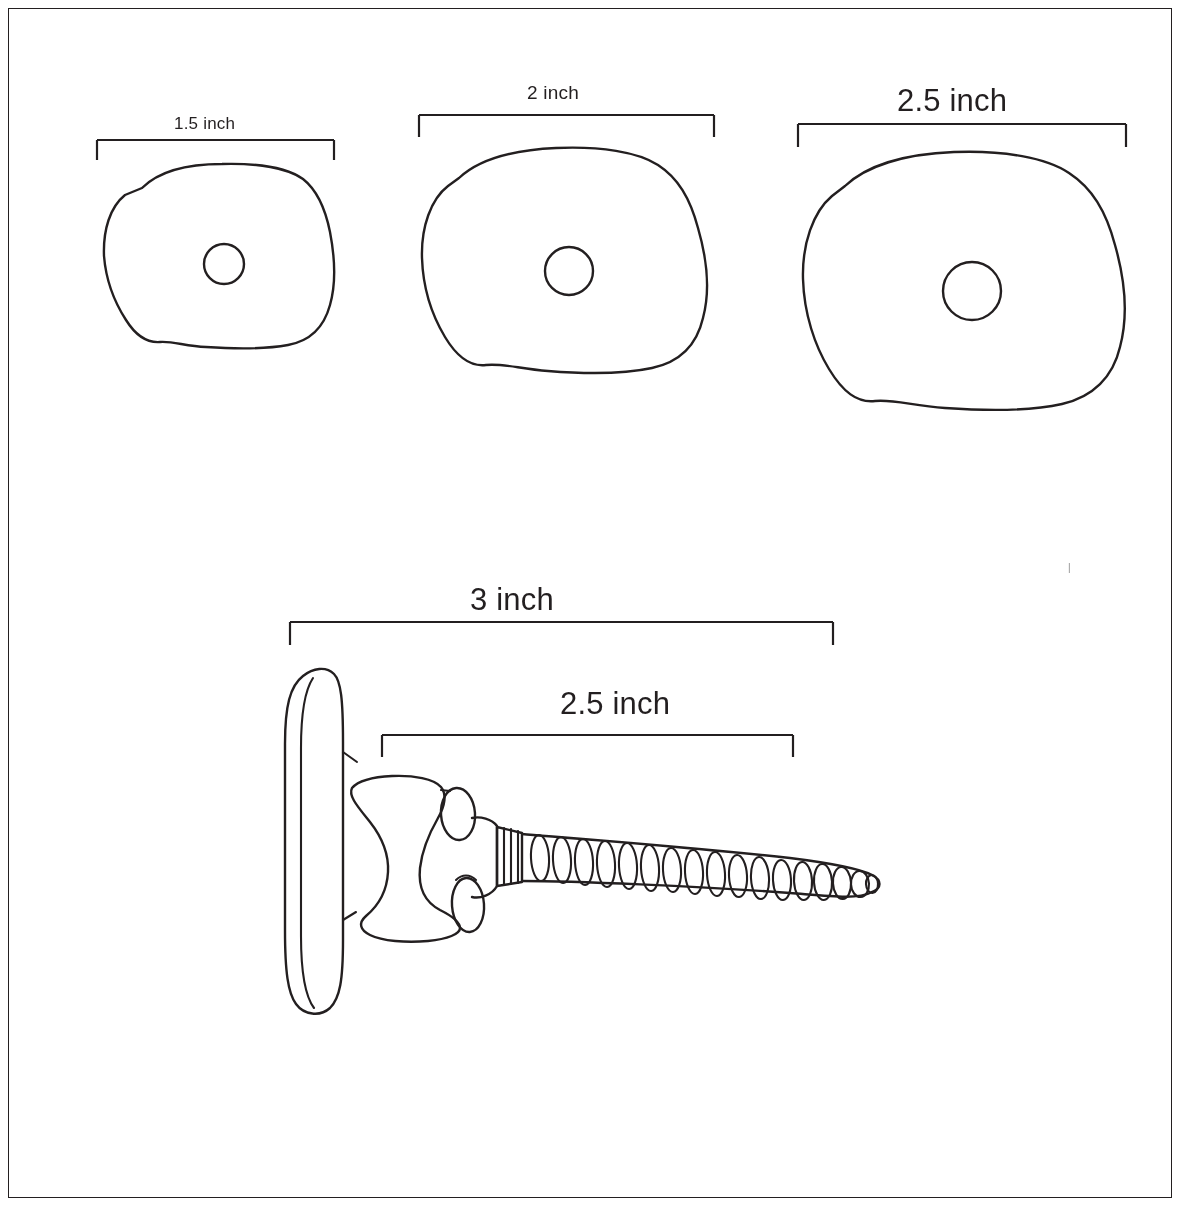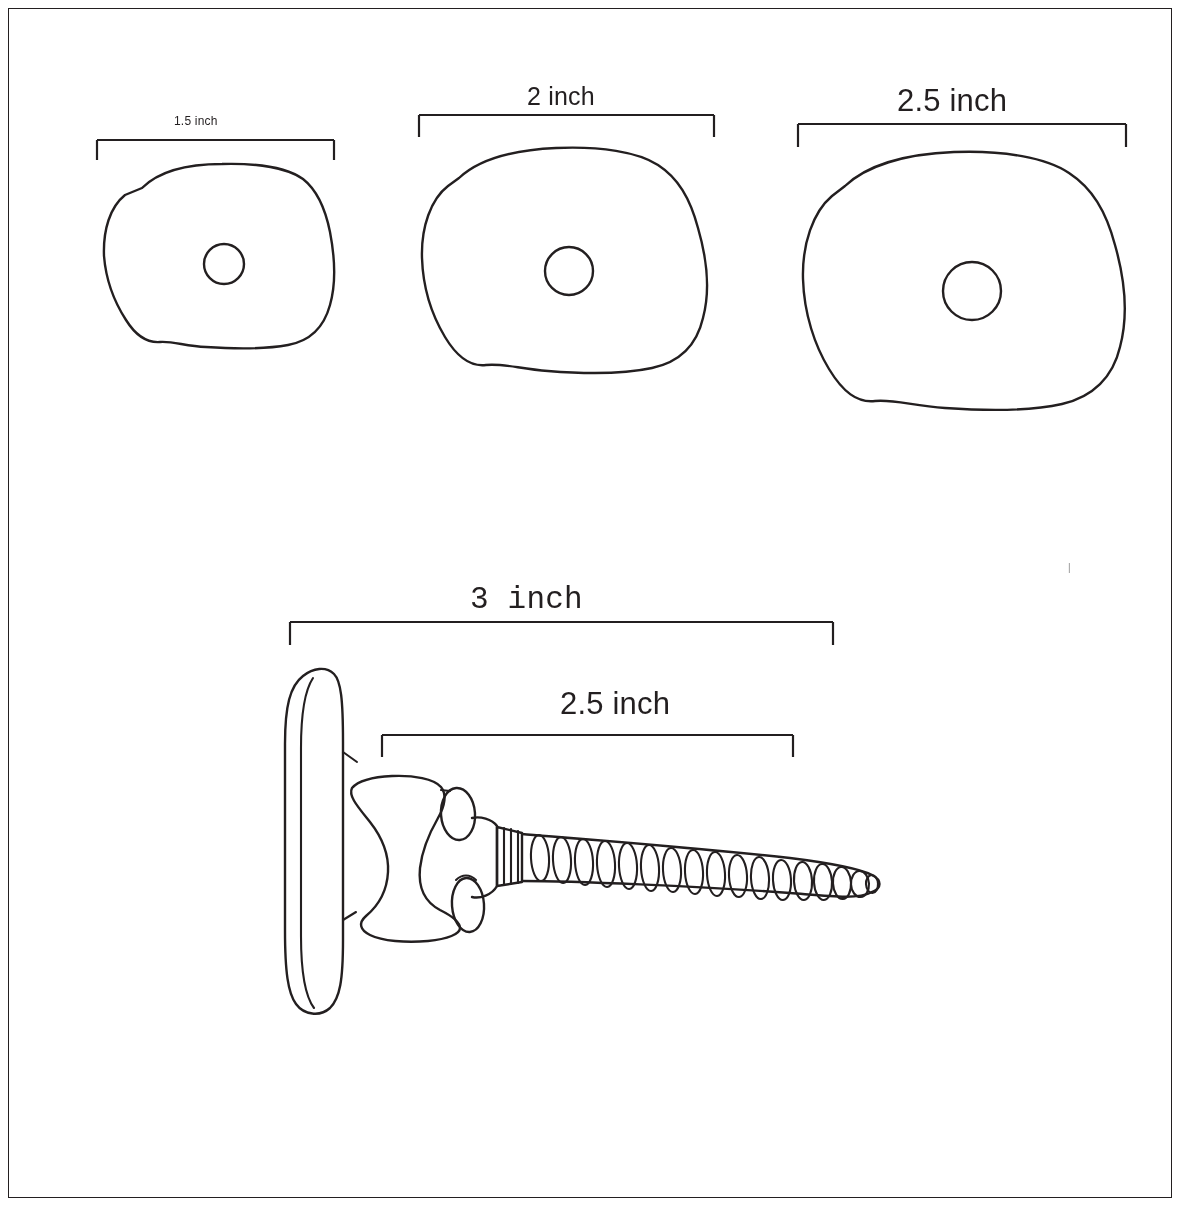--- a/index.html
+++ b/index.html
@@ -55,22 +55,22 @@
     stroke-width: 2.2;
     stroke-linecap: butt;
   }
   .label {
     position: absolute;
     color: #231f20;
     white-space: nowrap;
     font-family: "Liberation Sans", sans-serif;
     letter-spacing: 0.2px;
   }
-  .label-sm { font-size: 12px; text-align: right; }
-  .label-md { font-size: 25px; }
+  .label-sm { font-size: 17px; text-align: right; }
+  .label-md { font-size: 19px; }
   .label-lg { font-size: 31px; }
   .tick-mark {
     position: absolute;
     font-size: 10px;
     color: #8e8e8e;
   }
 </style>
 </head>
 <body>
 
@@ -238,19 +238,19 @@
     </g>
 
   </svg>
 
   <div class="label label-sm" style="left:174px; top:114px;">1.5 inch</div>
 
   <div class="label label-md" style="left:527px; top:82px;">2 inch</div>
 
   <div class="label label-lg" style="left:897px; top:83px;">2.5 inch</div>
 
-  <div class="label label-lg" style="left:470px; top:582px;font-family:Liberation Mono, monospace;">3 inch</div>
+  <div class="label label-lg" style="left:470px; top:582px;">3 inch</div>
 
   <div class="label label-lg" style="left:560px; top:686px;">2.5 inch</div>
 
   <div class="tick-mark" style="left:1068px; top:562px;">|</div>
 
 </div>
 
 </body></html>

